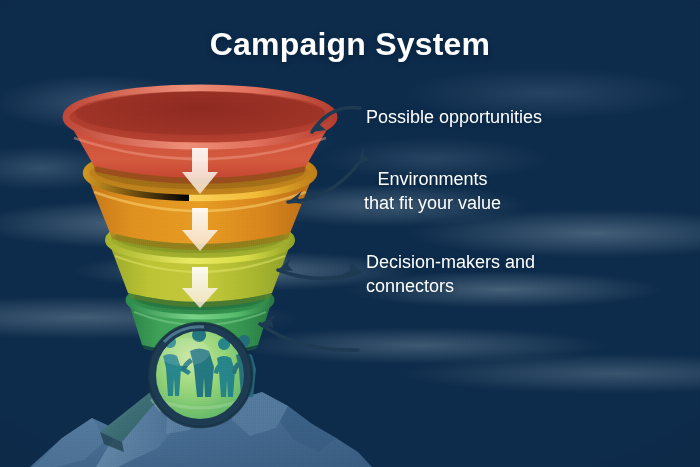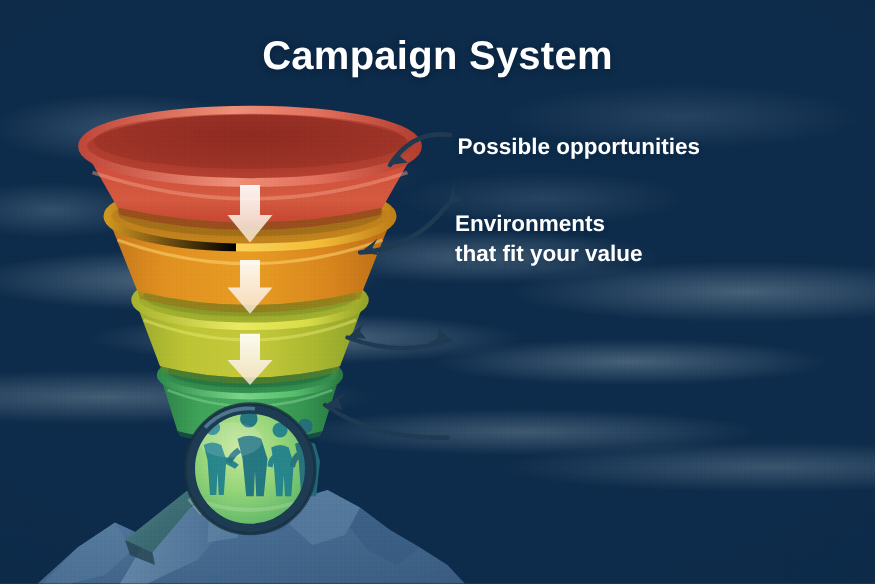--- a/index.html
+++ b/index.html
@@ -66,27 +66,27 @@
     text-shadow:0 2px 5px rgba(5,25,50,.55);
   }
 
   
   #funnel { position:absolute; left:0; top:0; width:700px; height:467px; }
 
   
   .label {
     position:absolute;
     color:#ffffff;
-    font-size:18px; font-weight:bold;
+    font-size:18px; font-weight:normal;
     line-height:1.32;
     text-shadow:0 1px 4px rgba(10,40,65,.45);
     white-space:pre-line;
   }
   .lbl1 { left:366px; top:106px; }
-  .lbl2 { left:364px; top:168px; }
+  .lbl2 { left:364px; top:168px;text-align:center; }
   .lbl3 { left:366px; top:251px; }
   .lbl4 { left:366px; top:339px; }
 </style>
 </head>
 <body>
 
 <div id="stage">
 
   <div class="sky"></div>
   <div class="clouds"></div>
@@ -312,14 +312,16 @@
   </svg>
 
   <div class="grain"></div>
   <div class="vignette"></div>
 
   <div class="title">Campaign System</div>
 
   <div class="label lbl1">Possible opportunities</div>
   <div class="label lbl2">Environments
 that fit your value</div>
+  <div class="label lbl3">Decision-makers and
+connectors</div>
 
 </div>
 
 </body></html>

